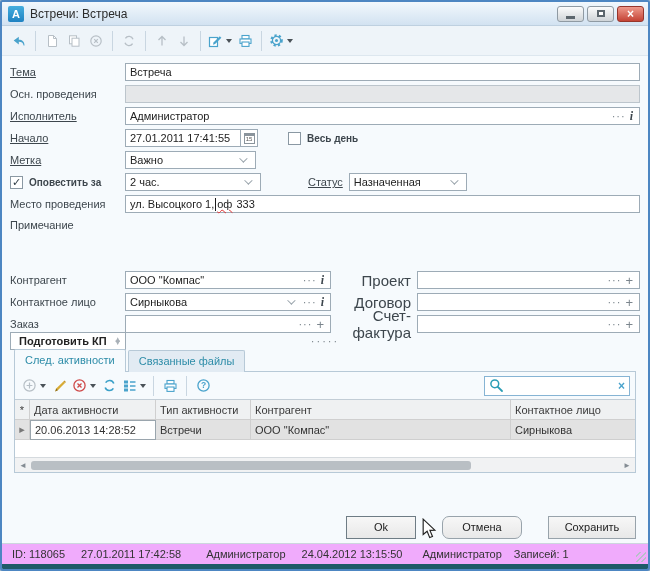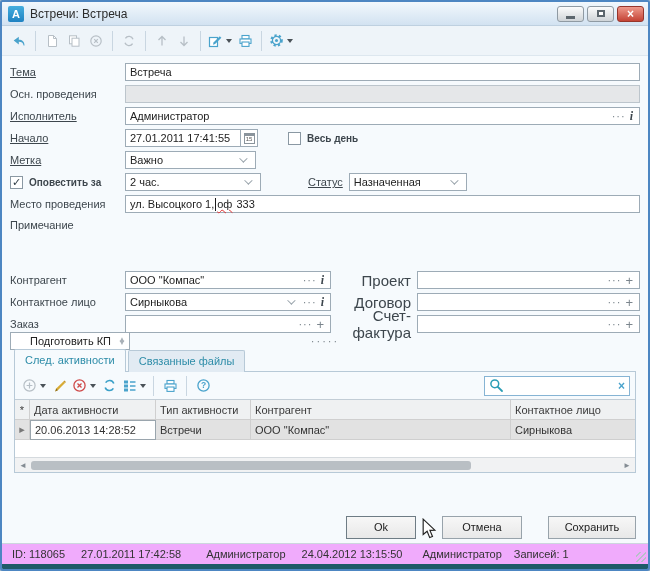--- a/index.html
+++ b/index.html
@@ -46,21 +46,21 @@
   .datebtn{width:17px;height:18px;border:1px solid #9dabb6;border-left:none;background:#fff;
     display:flex;align-items:center;justify-content:center;}
   .calglyph{width:11px;height:11px;border:1px solid #8a949c;border-top:3px solid #8a949c;
     font-size:6px;line-height:7px;text-align:center;color:#555;}
   .cbx{width:13px;height:13px;border:1px solid #8a98a3;background:#fff;display:inline-flex;
     align-items:center;justify-content:center;font-size:11px;font-weight:bold;color:#2d3b44;margin-right:6px;}
   .cbxlabel{font-size:10px;color:#3d464d;font-weight:bold;}
   .caret{display:inline-block;width:1px;height:13px;background:#1b1b1b;margin:0 1px;vertical-align:middle;}
   .wavy{text-decoration:underline wavy #e03131;text-decoration-thickness:1px;margin-right:4px;}
   .memo{flex:1;height:48px;border:1px solid #9dabb6;background:#fff;font-size:11px;color:#222;
-    padding:2px 18px 2px 19px;position:relative;align-self:flex-start;}
+    padding:2px 18px 2px 8px;position:relative;align-self:flex-start;font-weight:bold;}
   .memo .sb-up,.memo .sb-dn{position:absolute;right:3px;font-size:8px;color:#a9b1b8;}
   .memo .sb-up{top:2px;} .memo .sb-dn{bottom:2px;}
   .frow.memo-row{height:48px;margin-bottom:6px;align-items:flex-start;flex-direction:column;}
   .frow.memo-row .flabel{padding-top:2px;}
   .sect{display:flex;align-items:center;height:16px;margin:2px 0 6px 0;}
   .sect b{font-size:11px;color:#24292e;margin-right:8px;}
   .sect .line{flex:1;height:1px;background:#c3cdd6;}
   .rlabel{flex:0 0 86px;font-size:15px;color:#3d464d;text-align:right;padding-right:6px;}
   .lfield{flex:0 0 206px;}
   .splitter{text-align:center;height:12px;line-height:8px;color:#7d868d;font-size:11px;letter-spacing:2px;margin-top:2px;}
@@ -84,21 +84,21 @@
   .c0{flex:0 0 15px;justify-content:center;padding:0;color:#777;}
   .c1{flex:0 0 126px;} .c2{flex:0 0 95px;} .c3{flex:0 0 260px;} .c4{flex:1;border-right:none;}
   .hscroll{height:15px;flex:0 0 15px;background:#f1f2f3;border-top:1px solid #d5dade;
     display:flex;align-items:center;padding:0 2px;}
   .harr{font-size:8px;color:#848c93;width:12px;text-align:center;}
   .hthumb{height:9px;width:440px;background:#b9bfc4;border-radius:3px;margin-left:2px;}
   
   .footer{height:32px;flex:0 0 32px;display:flex;align-items:center;justify-content:flex-end;padding:0 12px;}
   .btn{height:23px;border:1px solid #98a3ab;background:linear-gradient(#f7f7f7,#e8e8e8);
     font-size:11px;color:#222;display:inline-flex;align-items:center;justify-content:center;margin-left:26px;}
-  .btn.ok{width:70px;border-color:#6e7c85;} .btn.cancel{width:80px;} .btn.save{width:88px;}
+  .btn.ok{width:70px;border-color:#6e7c85;} .btn.cancel{width:80px;border-radius:7px;} .btn.save{width:88px;}
   .statusbar{height:21px;flex:0 0 21px;background:#f0abfc;border-top:1px solid #ccd6de;
     display:flex;align-items:center;font-size:11px;color:#333;padding:0 10px;position:relative;}
   .statusbar span{white-space:nowrap;}
   .grip{position:absolute;right:2px;bottom:2px;width:10px;height:10px;
     background:repeating-linear-gradient(135deg,transparent 0 2.5px,#b6c0c8 2.5px 4px);}
   .bottomedge{height:5px;flex:0 0 5px;background:#1d5a68;}
   .cursor{position:absolute;left:419px;top:516px;z-index:50;pointer-events:none;}
   svg{display:block;}
 </style>
 </head>

